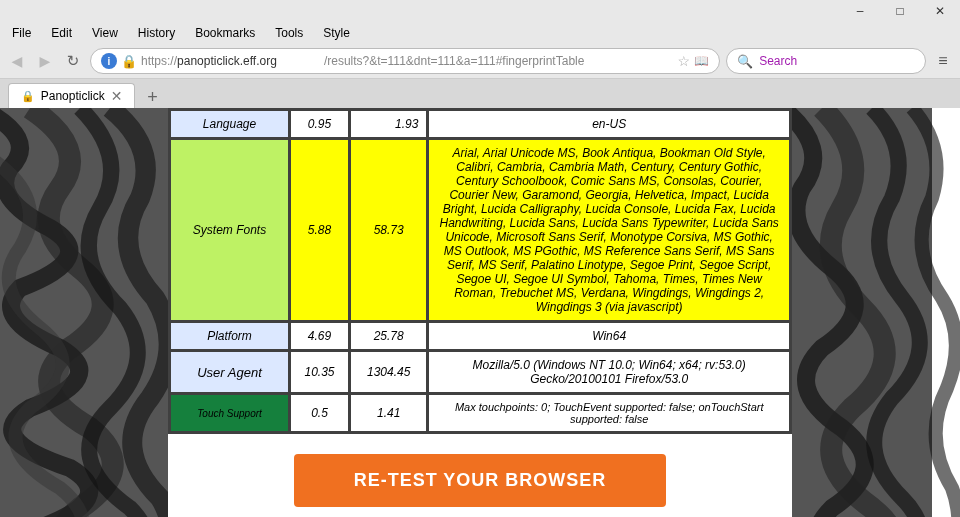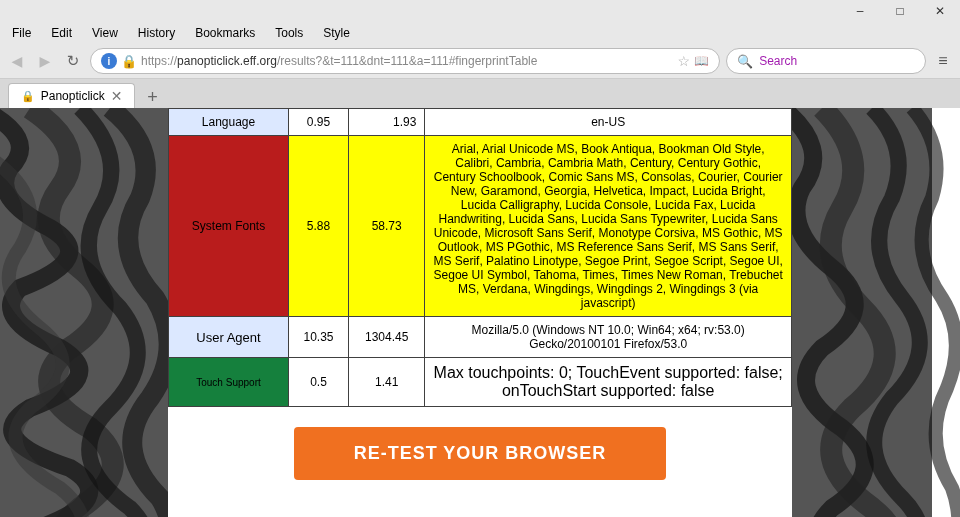--- a/index.html
+++ b/index.html
@@ -42,21 +42,21 @@
 
     .zebra-canvas {
       width: 100%;
       height: 100%;
     }
 
     .main-area { margin: 0 168px; background: white; }
 
     
     .fp-table { width: 100%; border-collapse: collapse; font-size: 12px; }
-    .fp-table th, .fp-table td { border: 1px solid #404040; padding: 6px 8px; text-align: center; vertical-align: middle; }
+    .fp-table th, .fp-table td { border: 3px solid #404040; padding: 6px 8px; text-align: center; vertical-align: middle; font-style: italic; }
 
     
     .retest-section { padding: 20px; display: flex; justify-content: center; background: white; }
     .retest-btn { background: #f07020; color: white; border: none; padding: 16px 60px; font-size: 18px; font-weight: bold; border-radius: 4px; cursor: pointer; letter-spacing: 1px; }
 
     
     .page-content::-webkit-scrollbar { width: 16px; }
     .page-content::-webkit-scrollbar-track { background: #f0f0f0; }
     .page-content::-webkit-scrollbar-thumb { background: #bbb; border: 1px solid #aaa; }
     .browser-wrapper { position: relative; }
@@ -89,21 +89,21 @@
   </div>
 
   <div class="nav-bar">
     <div class="nav-btn disabled">◀</div>
     <div class="nav-btn disabled">▶</div>
     <div class="nav-btn" style="font-size:15px;">↻</div>
     <div class="url-bar">
       <div class="info-icon">i</div>
       <div class="lock-icon">🔒</div>
       <div class="url-text">
-        <span style="color:#888;">https://</span><span>panopticlick.eff.org</span><span style="color:#888;">/results?&amp;t=111&amp;dnt=111&amp;a=111#fingerprintTable</span>
+        <span style="color:#888;">https://</span><span>panopticlick.eff.org</span><span style="color:#888;margin-left:47px;">/results?&amp;t=111&amp;dnt=111&amp;a=111#fingerprintTable</span>
       </div>
       <span class="star-btn">☆</span>
       <span class="star-btn" style="font-size:12px; color:#aaa;">📖</span>
     </div>
     <div class="search-bar">
       <span style="color:#aaa; font-size:13px;">🔍</span>
       <span class="search-placeholder">Search</span>
     </div>
     <div class="menu-btn">≡</div>
   </div>
@@ -145,36 +145,42 @@
       <div class="main-area">
         <table class="fp-table">
           <tbody id="table-body">
           <tr>
       <td style="background:#dce8ff; text-align:center; width:120px; font-size:12px;">Language</td>
       <td style="background:white; text-align:center; width:60px; font-size:12px;">0.95</td>
       <td style="background:white; text-align:center; width:70px; font-size:12px;padding-left:44px;">1.93</td>
       <td style="background:white; text-align:center; font-size:12px; padding:6px 8px;">en-US</td>
     </tr>
               <tr>
-      <td style="background:#b91c1c; text-align:center; width:120px; font-size:12px;">System Fonts</td>
+      <td style="background:#bef264; text-align:center; width:120px; font-size:12px;">System Fonts</td>
       <td style="background:#ffff00; text-align:center; width:60px; font-size:12px;">5.88</td>
       <td style="background:#ffff00; text-align:center; width:70px; font-size:12px;margin-top:16px;">58.73</td>
       <td style="background:#ffff00; text-align:center; font-size:12px; padding:6px 8px;">Arial, Arial Unicode MS, Book Antiqua, Bookman Old Style, Calibri, Cambria, Cambria Math, Century, Century Gothic, Century Schoolbook, Comic Sans MS, Consolas, Courier, Courier New, Garamond, Georgia, Helvetica, Impact, Lucida Bright, Lucida Calligraphy, Lucida Console, Lucida Fax, Lucida Handwriting, Lucida Sans, Lucida Sans Typewriter, Lucida Sans Unicode, Microsoft Sans Serif, Monotype Corsiva, MS Gothic, MS Outlook, MS PGothic, MS Reference Sans Serif, MS Sans Serif, MS Serif, Palatino Linotype, Segoe Print, Segoe Script, Segoe UI, Segoe UI Symbol, Tahoma, Times, Times New Roman, Trebuchet MS, Verdana, Wingdings, Wingdings 2, Wingdings 3 (via javascript)</td>
+    </tr>
+              <tr>
+      <td style="background:#dce8ff; text-align:center; width:120px; font-size:12px;">Platform</td>
+      <td style="background:white; text-align:center; width:60px; font-size:12px;">4.69</td>
+      <td style="background:white; text-align:center; width:70px; font-size:12px;">25.78</td>
+      <td style="background:white; text-align:center; font-size:12px; padding:6px 8px;">Win64</td>
     </tr>
               <tr>
       <td style="background:#dce8ff; text-align:center; width:120px; font-size:13px;">User Agent</td>
       <td style="background:white; text-align:center; width:60px; font-size:12px;">10.35</td>
       <td style="background:white; text-align:center; width:70px; font-size:12px;">1304.45</td>
       <td style="background:white; text-align:center; font-size:12px; padding:6px 8px;">Mozilla/5.0 (Windows NT 10.0; Win64; x64; rv:53.0) Gecko/20100101 Firefox/53.0</td>
     </tr>
               <tr>
       <td style="background:#15803d; text-align:center; width:120px; font-size:10px;">Touch Support</td>
       <td style="background:white; text-align:center; width:60px; font-size:12px;">0.5</td>
       <td style="background:white; text-align:center; width:70px; font-size:12px;">1.41</td>
-      <td style="background:white; text-align:center; font-size:16px; padding:6px 8px;">Max touchpoints: 0; TouchEvent supported: false; onTouchStart supported: false</td>
+      <td style="background:white; text-align:center; font-size:11px; padding:6px 8px;">Max touchpoints: 0; TouchEvent supported: false; onTouchStart supported: false</td>
     </tr>
             </tbody>
         </table>
 
         <div class="retest-section">
           <button class="retest-btn">RE-TEST YOUR BROWSER</button>
         </div>
       </div>
 
     </div>

